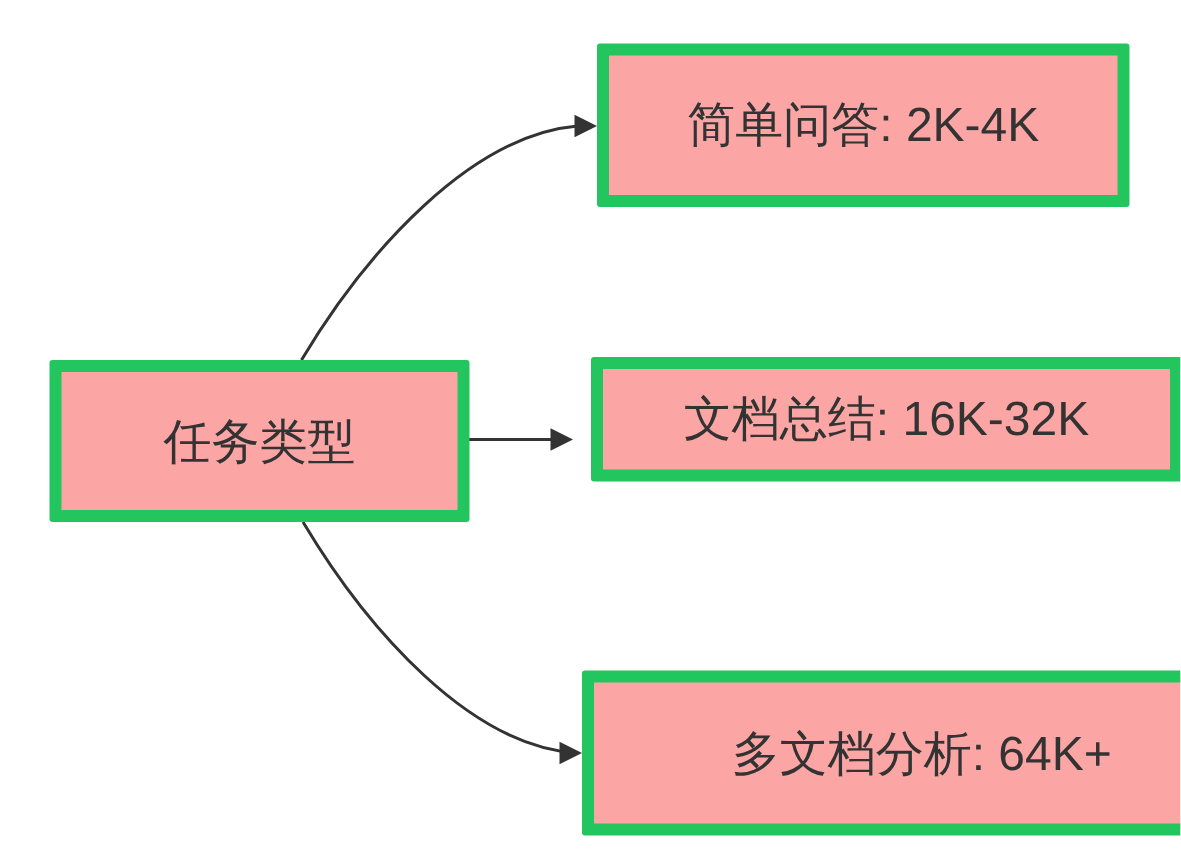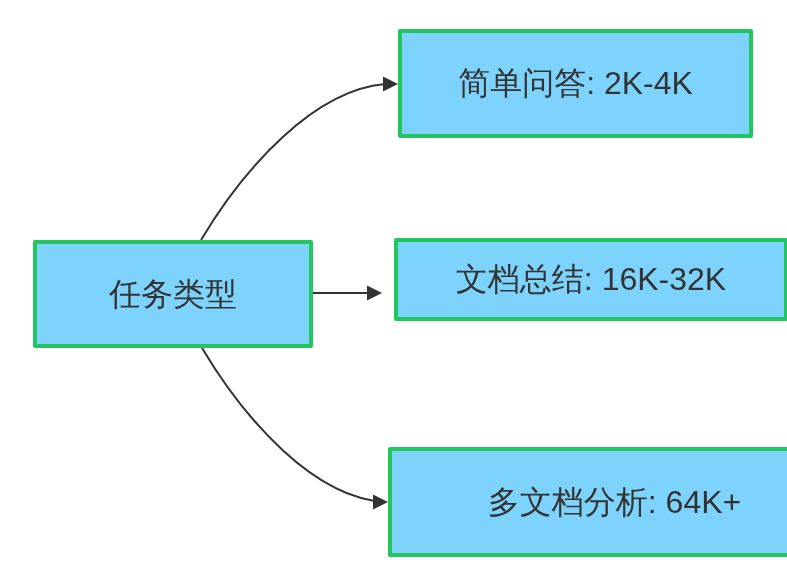--- a/index.html
+++ b/index.html
@@ -27,22 +27,22 @@
     stroke: #333333;
     stroke-width: 2px;
   }
   .arrowhead {
     fill: #333333;
     stroke: none;
   }
   .node {
     position: absolute;
     box-sizing: border-box;
-    background: #7dd3fc;
-    border: 4px solid #22c55e;
+    background: #fca5a5;
+    border: 8px solid #22c55e;
     border-radius: 2px;
     color: #333333;
     font-size: 32px;
     line-height: 1.2;
     display: flex;
     align-items: center;
     justify-content: center;
     text-align: center;
     white-space: nowrap;
   }

